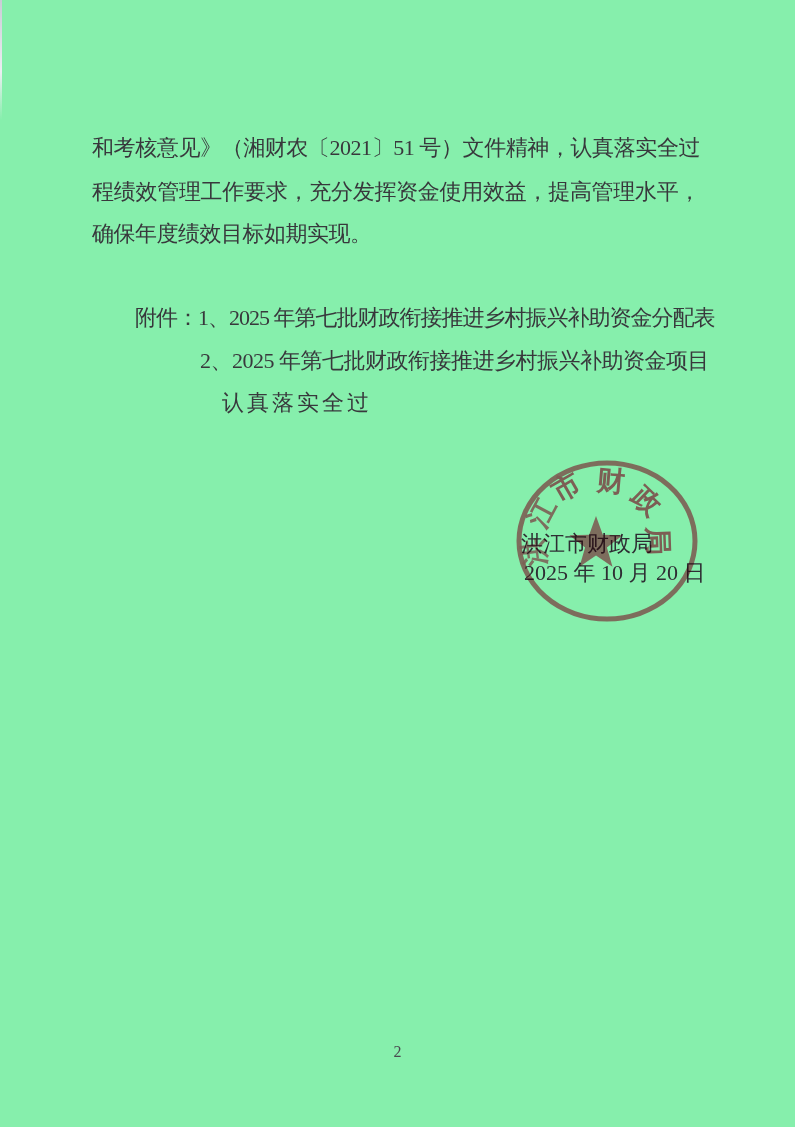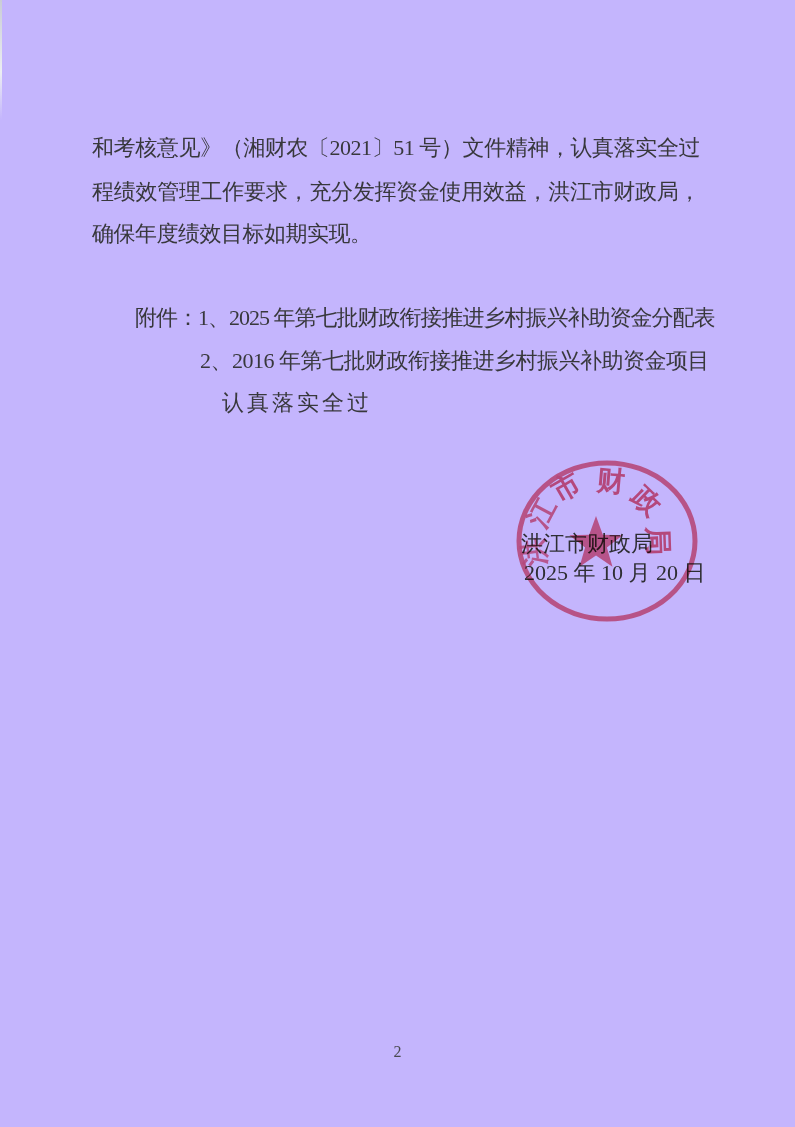--- a/index.html
+++ b/index.html
@@ -1,20 +1,20 @@
 <!DOCTYPE html>
 <html><head>
 <meta charset="utf-8">
 <style>
   html,body{margin:0;padding:0;background:#888;}
   .page{
     position:relative;
     width:795px;height:1127px;
     margin:0 auto;
-    background:#c4b5fd;
+    background:#86efac;
     font-family:"Liberation Serif","DejaVu Serif",serif;
     color:#38383c;
     overflow:hidden;
   }
   .scan-edge{
     position:absolute;left:0;top:0;width:2px;height:120px;
     background:linear-gradient(#c9ccd6,#eceef2 60%,rgba(255,255,255,0));
   }
   .txt{position:absolute;font-size:22px;line-height:1;white-space:pre;}
   .body-line{
@@ -47,25 +47,25 @@
   }
 </style>
 </head>
 <body>
 
 <div class="page">
 
   <div class="scan-edge"></div>
 
   <div class="txt body-line bl1">和考核意见》（湘财农〔2021〕51 号）文件精神，认真落实全过</div>
-  <div class="txt body-line bl2">程绩效管理工作要求，充分发挥资金使用效益，洪江市财政局，</div>
+  <div class="txt body-line bl2">程绩效管理工作要求，充分发挥资金使用效益，提高管理水平，</div>
   <div class="txt body-line bl3">确保年度绩效目标如期实现。</div>
 
   <div class="txt att1">附件：1、2025 年第七批财政衔接推进乡村振兴补助资金分配表</div>
-  <div class="txt att2">2、2016 年第七批财政衔接推进乡村振兴补助资金项目</div>
+  <div class="txt att2">2、2025 年第七批财政衔接推进乡村振兴补助资金项目</div>
   <div class="txt att3">认真落实全过</div>
 
   <div class="txt sig-org">洪江市财政局</div>
   <div class="txt sig-date">2025 年 10 月 20 日</div>
 
   <svg class="seal" viewBox="500 448 215 190" xmlns="http://www.w3.org/2000/svg">
 
     <ellipse cx="607" cy="541" rx="88" ry="78" fill="none" stroke="#ec6077" stroke-width="5" opacity="0.95"></ellipse>
 
     <polygon transform="translate(596,544)" points="0,-28 6.8,-9.3 26.6,-8.7 10.9,3.6 16.5,22.7 0,11.5 -16.5,22.7 -10.9,3.6 -26.6,-8.7 -6.8,-9.3" fill="#ea5872" opacity="0.9"></polygon>

